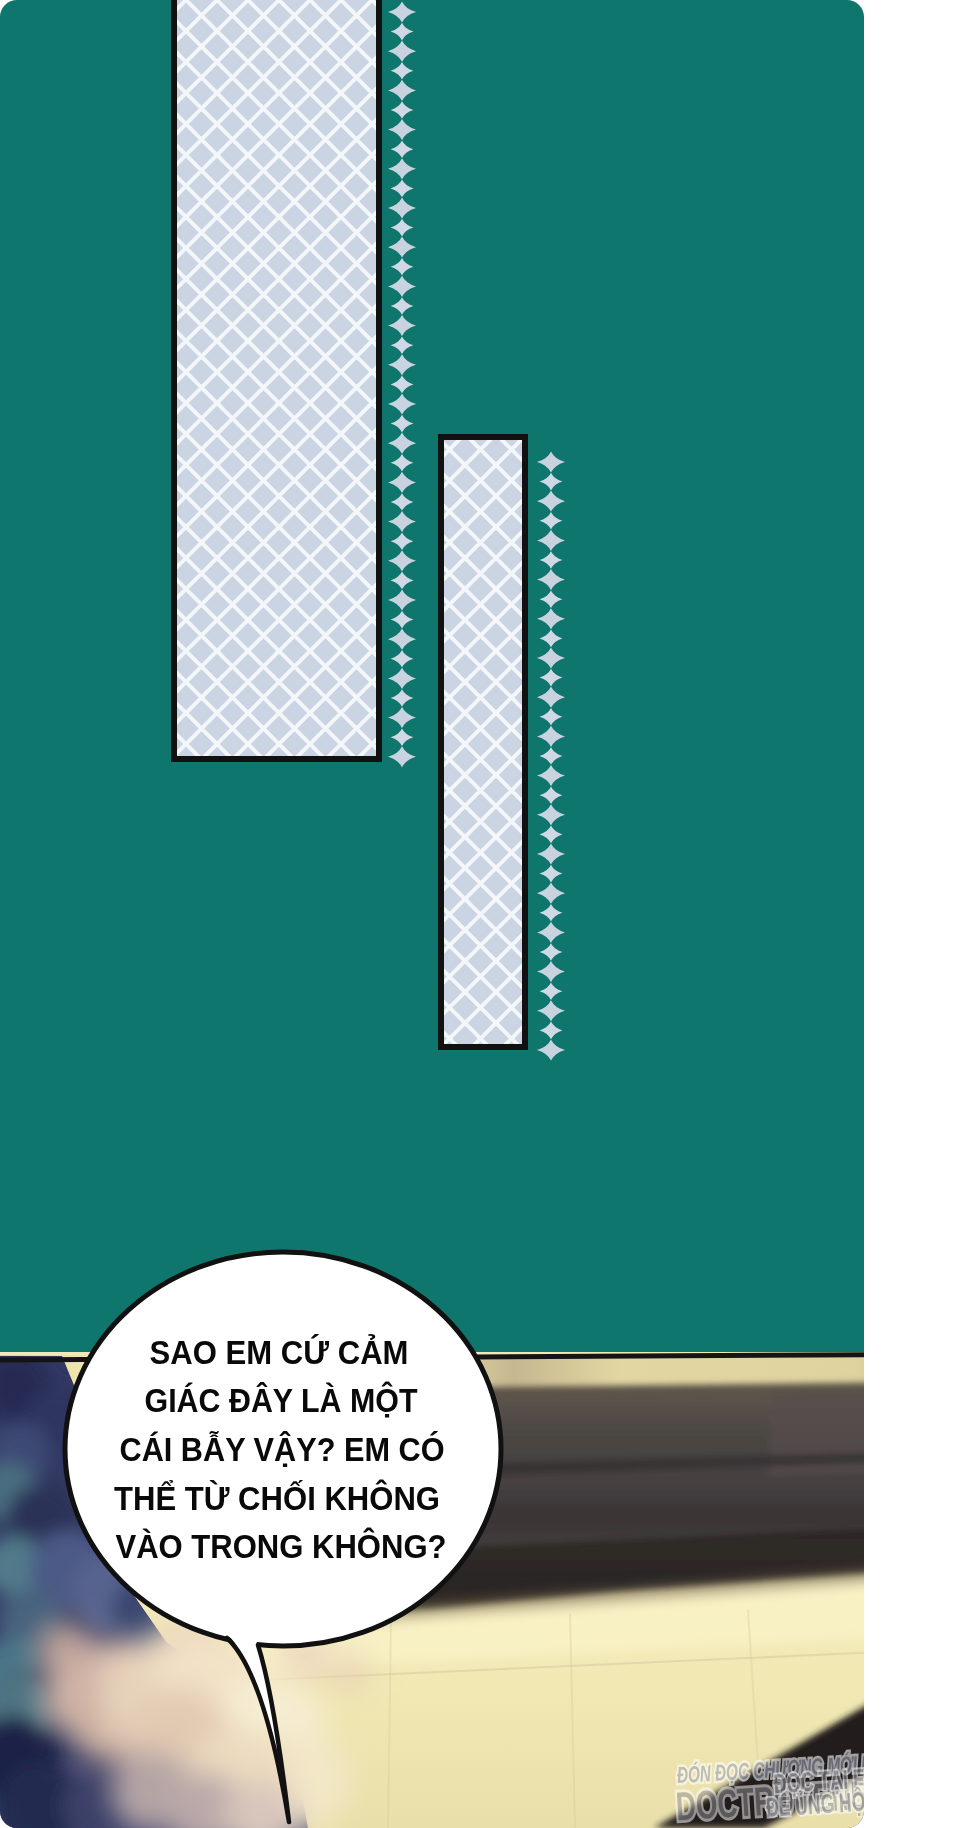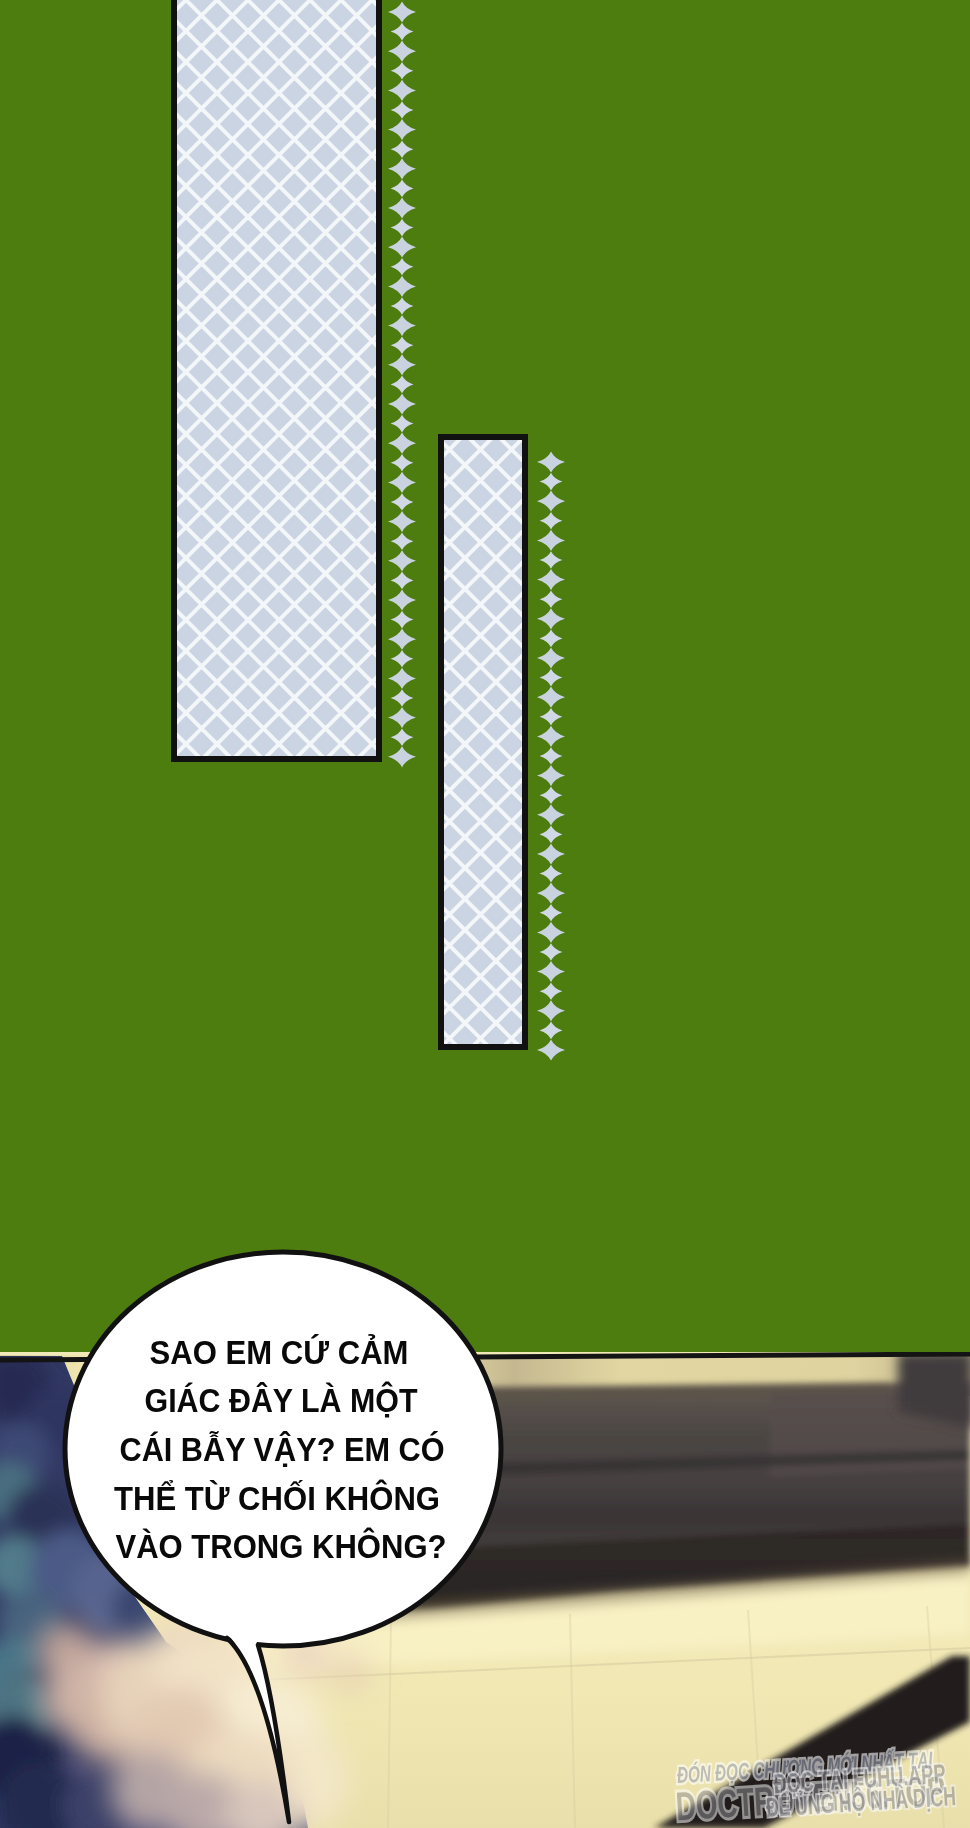--- a/index.html
+++ b/index.html
@@ -1,17 +1,17 @@
 <!DOCTYPE html>
 <html><head>
 <meta charset="utf-8">
 <style>
   html,body { margin:0; padding:0; background:#ffffff; }
-  .page { position:relative; width:970px; height:1828px; overflow:hidden;
-          font-family:"Liberation Sans", sans-serif; background:#4d7c0f; }
+  .page { position:relative; width:864px; height:1828px; overflow:hidden;
+          font-family:"Liberation Sans", sans-serif; background:#0f766e;border-radius:17px; }
   svg { display:block; }
 </style>
 </head>
 <body>
 <div class="page">
 <svg width="970" height="1828" viewBox="0 0 970 1828">
 <defs>
   <pattern id="lat" width="31" height="31" patternUnits="userSpaceOnUse">
     <rect width="31" height="31" fill="#cbd4e2"></rect>
     <path d="M-2,-2 L33,33 M33,-2 L-2,33" stroke="#f4f7fa" stroke-width="4" fill="none"></path>

